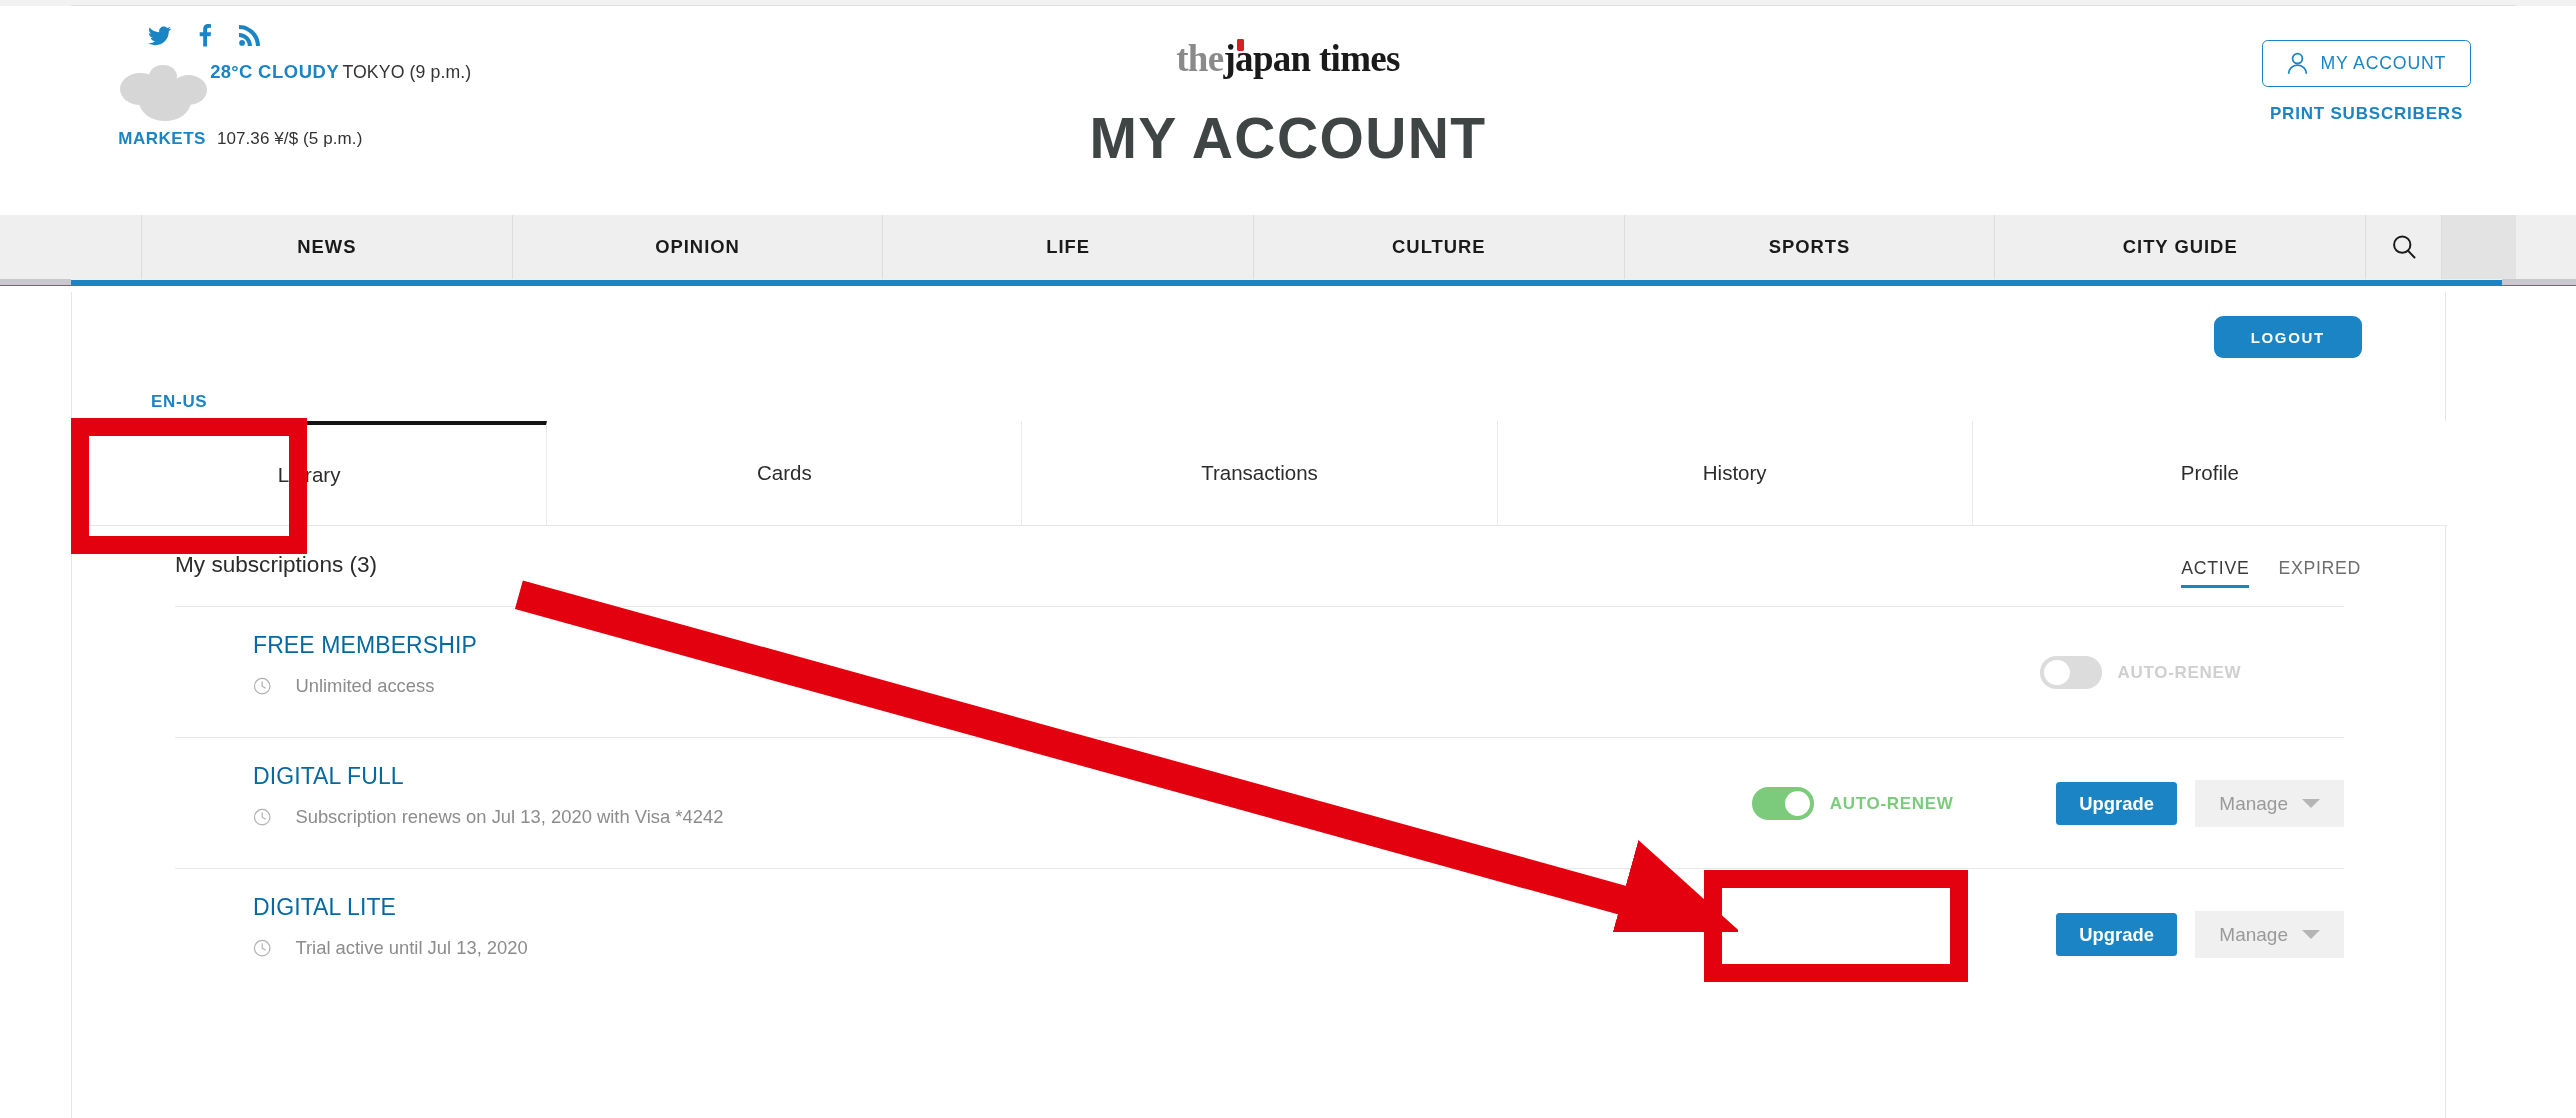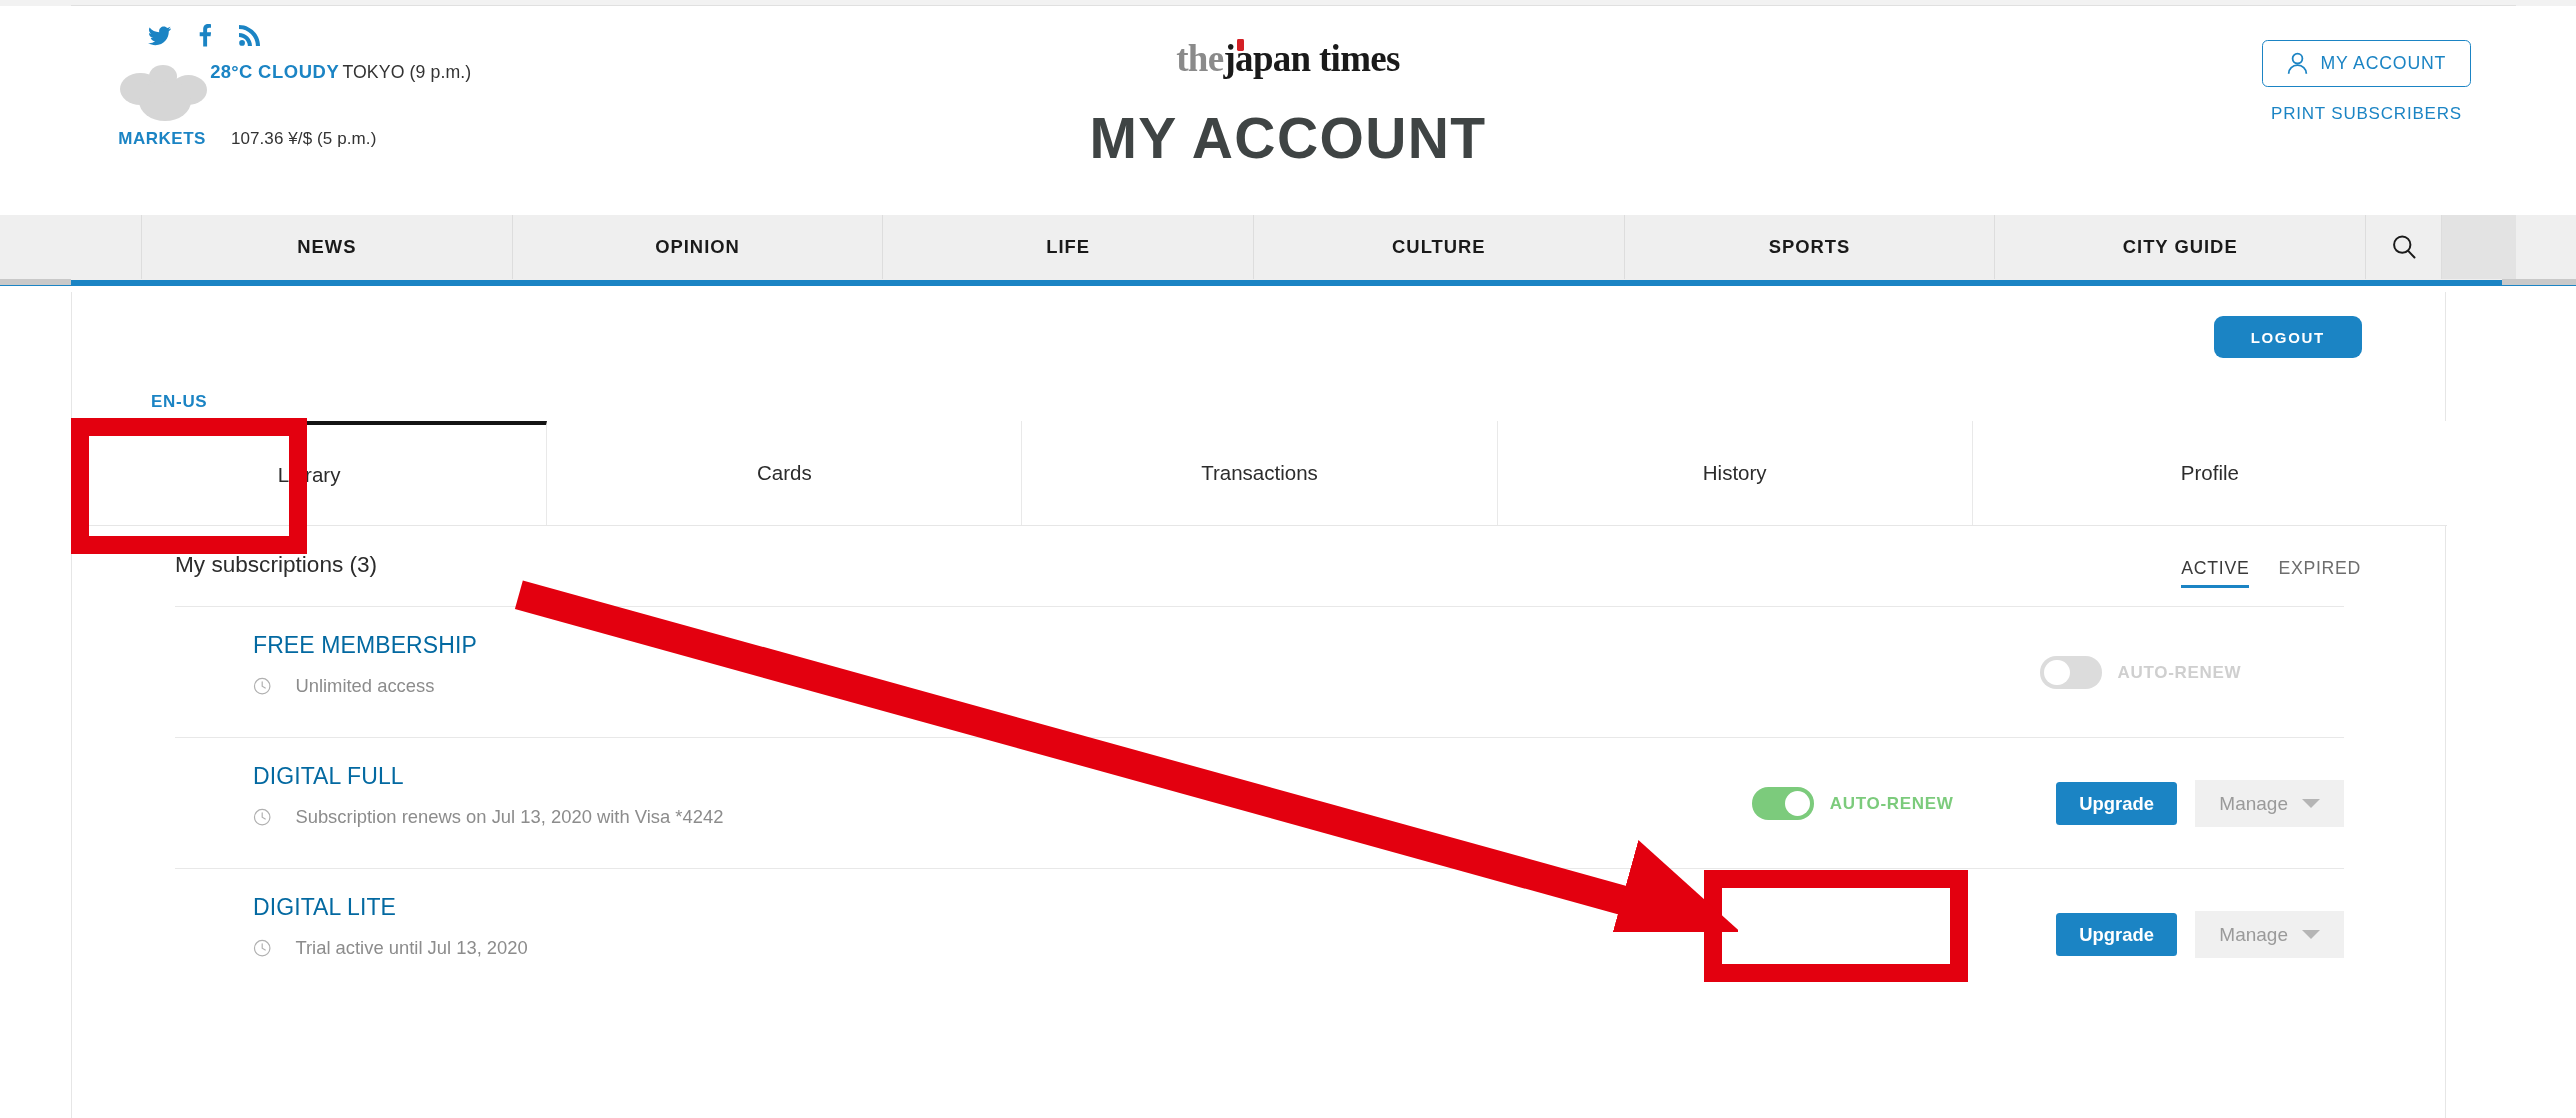--- a/index.html
+++ b/index.html
@@ -30,39 +30,39 @@
   .c1 { width:41px; height:32.5px; left:1.4px;  top:8.5px; }
   .c2 { width:37px; height:30px; left:52px; top:11.3px; }
   .c3 { width:52px; height:40px; left:21px; top:17px; }
   .c4 { width:28px; height:22.6px; left:31px; top:1.4px;  }
 
   .weather-text { margin-top:1.4px; }
   .weather-line1 { font-size:18.4px; font-weight:700; letter-spacing:0.3px; color:#1b84c4; white-space:nowrap; }
   .weather-line1 .cond { font-weight:700; letter-spacing:0.6px; }
   .weather-line2 { font-size:17.7px; color:#333; letter-spacing:0.1px; margin-top:5px; white-space:nowrap; }
 
-  .markets-row { display:flex; align-items:baseline; gap:25px; margin-top:10px; margin-left:-12.7px; }
+  .markets-row { display:flex; align-items:baseline; gap:11px; margin-top:10px; margin-left:-12.7px; }
   .markets-label { font-size:17px; font-weight:700; color:#1b84c4; letter-spacing:0.5px; }
   .markets-value { font-size:17px; color:#333; letter-spacing:0.1px; }
 
   
   .masthead { position:absolute; left:0; top:0; width:2576px; text-align:center; }
   .logo { margin-top:31px; font-family:"Liberation Serif", serif; font-size:37px; font-weight:700; letter-spacing:-0.7px; display:inline-block; position:relative; }
   .logo .the { color:#8a8a8a; }
   .logo .jt  { color:#1a1a1a; }
   .logo .reddot { position:absolute; width:6.4px; height:12px; background:#d42026; border-radius:1.4px; left:61px; top:2.1px; }
   .page-title { margin-top:25.4px; font-size:57px; font-weight:700; color:#3f4444; letter-spacing:1.4px; }
 
   
   .header-right { position:absolute; right:68px; top:34px; text-align:center; width:283px; }
   .my-account-btn { display:inline-flex; align-items:center; justify-content:center; gap:12.7px;
       border:1.4px solid #1b84c4; border-radius:5.7px; color:#1b84c4; background:#fff;
       font-size:17.7px; font-weight:500; letter-spacing:0.8px; padding:11.3px 24px; cursor:pointer; }
   .person-icon { display:block; line-height:0; }
-  .print-subs { display:block; margin-top:17px; color:#1b84c4; font-size:17px; font-weight:400; letter-spacing:0.8px; cursor:pointer; }
+  .print-subs { display:block; margin-top:17px; color:#1b84c4; font-size:17px; font-weight:700; letter-spacing:0.8px; cursor:pointer; }
 
   
   .nav { position:absolute; top:215px; left:0; width:2576px; height:71px; background:#efefef; border-bottom:6.4px solid #1b84c4; }
   .nav-inner { position:absolute; left:71px; top:0; width:2445px; height:64px; display:flex; }
   .nav-pad-l { width:71px; flex:0 0 71px; border-right:0.7px solid #dddddd; }
   .nav-item { flex:1 1 0; display:flex; align-items:center; justify-content:center;
      font-size:18.4px; font-weight:700; letter-spacing:1px; color:#1a1a1a; border-right:0.7px solid #dddddd; cursor:pointer; }
   .nav-search { flex:0 0 76px; display:flex; align-items:center; justify-content:center; border-right:0.7px solid #dddddd; cursor:pointer; }
   .nav-pad-r { flex:0 0 74px; background:#e3e3e3; }
   .nav-strip-left { position:absolute; left:0; top:64px; width:71px; height:6.4px; background:#c9c9c9; }

